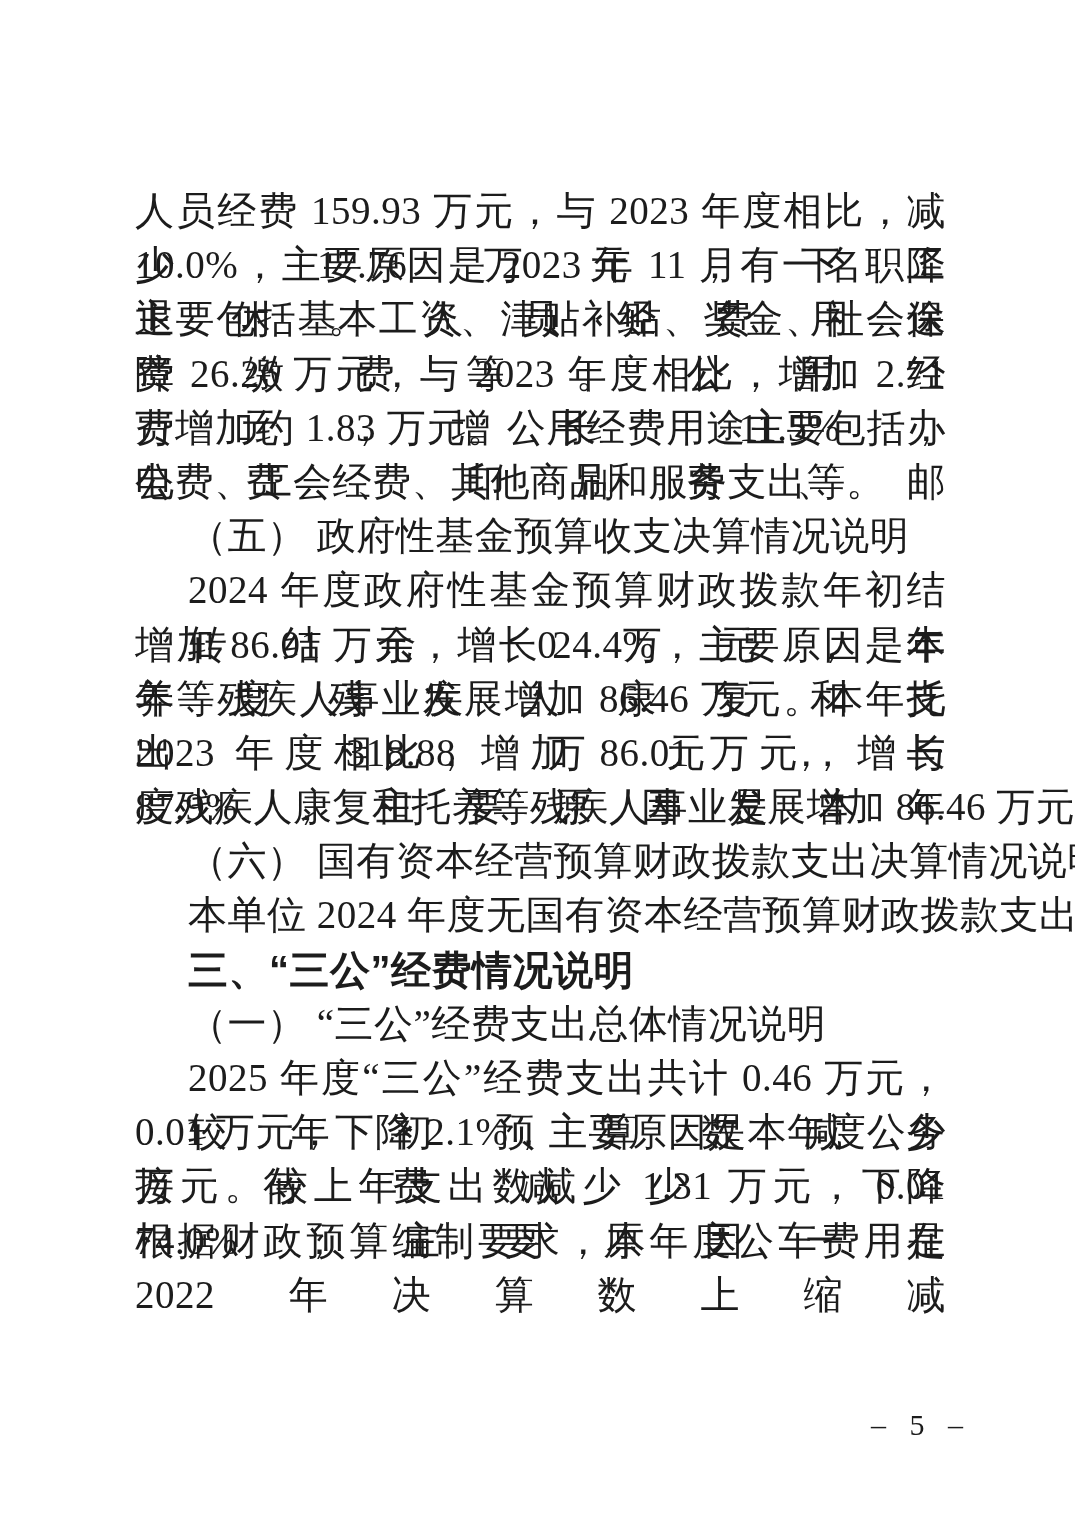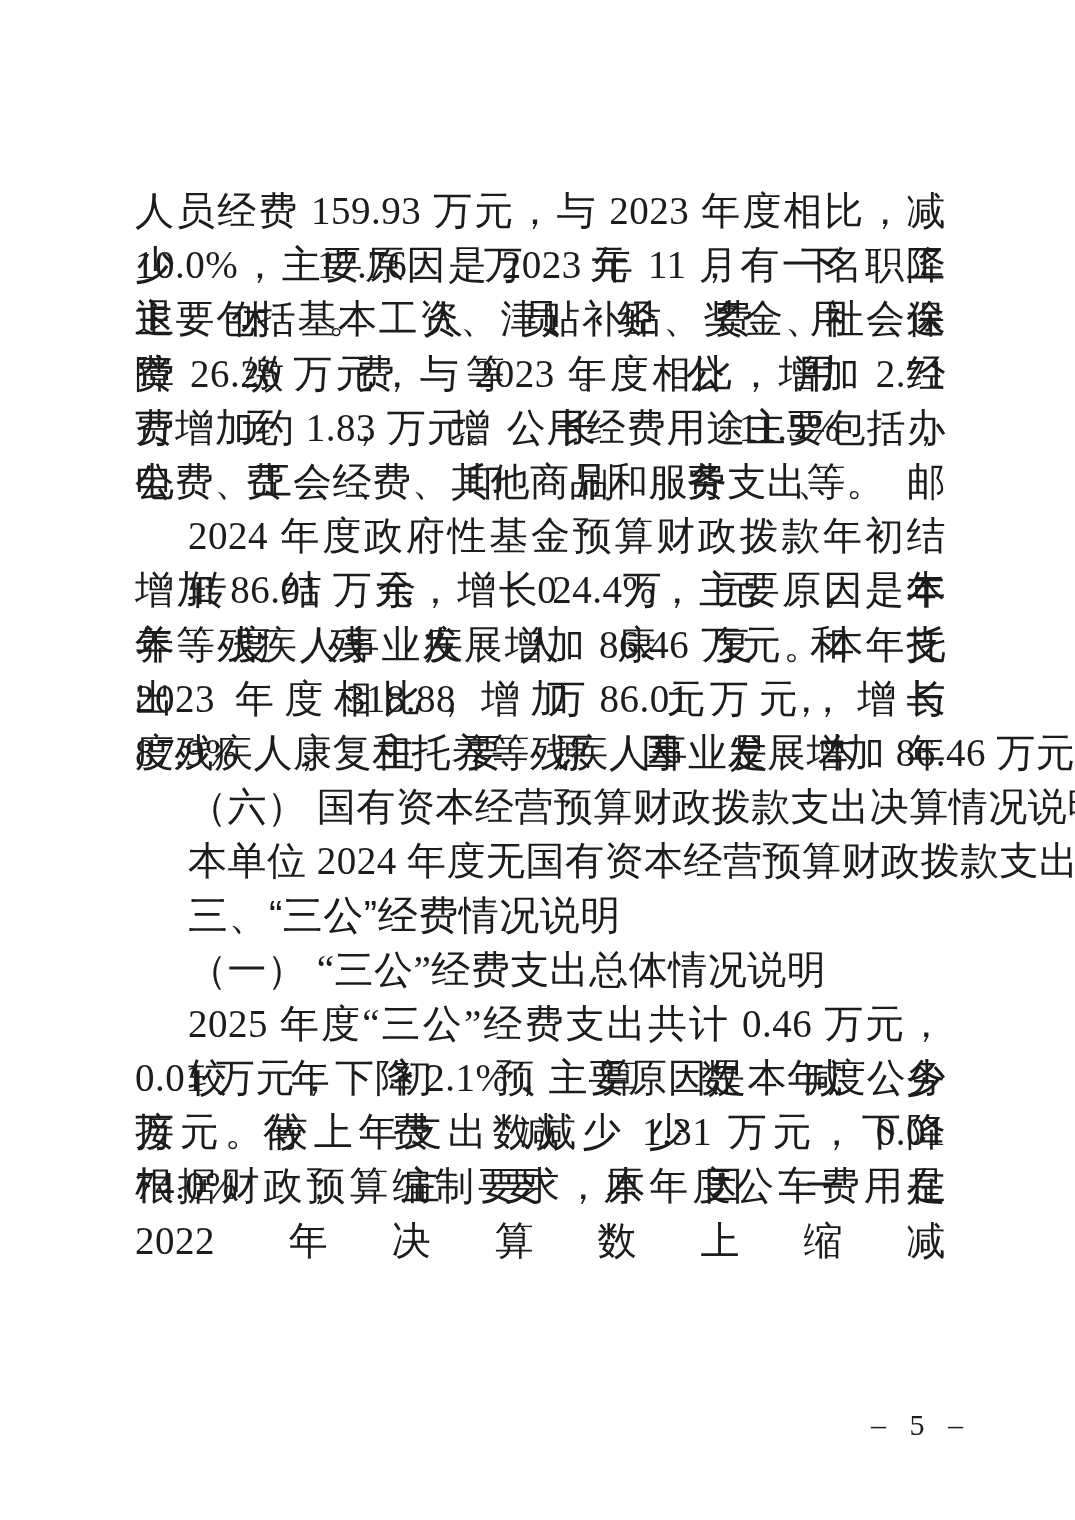--- a/index.html
+++ b/index.html
@@ -38,21 +38,21 @@
   }
   .line.indent {
     padding-left: 53px;
   }
   .line.kai {
     font-family: "Liberation Serif", "DejaVu Serif", serif;
     font-weight: 500;
   }
   .line.hei {
     font-family: "Liberation Sans", "DejaVu Sans", sans-serif;
-    font-weight: 400;
+    font-weight: 700;
     font-size: 40px;
   }
   .footer {
     position: absolute;
     top: 1408px;
     right: 130px;
     font-size: 30px;
     line-height: 34px;
     letter-spacing: 8px;
     font-family: "Liberation Serif", "DejaVu Serif", serif;
@@ -63,20 +63,21 @@
 <body>
 
 <div class="page">
   <div class="content">
       <div class="line body justify">人员经费 159.93 万元，与 2023 年度相比，减少 17.76 万元，下降</div>
       <div class="line body justify">10.0%，主要原因是 2023 年 11 月有一名职工退休。人员经费用途</div>
       <div class="line body justify">主要包括基本工资、津贴补贴、奖金、社会保障缴费等。公用经</div>
       <div class="line body justify">费 26.26 万元，与 2023 年度相比，增加 2.71 万元，增长 11.5%，</div>
       <div class="line body justify">费增加约 1.83 万元。公用经费用途主要包括办公费、印刷费、邮</div>
       <div class="line body">电费、工会经费、其他商品和服务支出等。</div>
+      <div class="line kai indent">（五） 政府性基金预算收支决算情况说明</div>
       <div class="line body indent justify">2024 年度政府性基金预算财政拨款年初结转结余 0 万元，年</div>
       <div class="line body justify">增加 86.01 万元，增长 24.4%，主要原因是本年度残疾人康复和托</div>
       <div class="line body justify">养等残疾人事业发展增加 86.46 万元。本年支出 318.88 万元，与</div>
       <div class="line body justify">2023 年度相比，增加 86.01 万元，增长 87.9%，主要原因是本年</div>
       <div class="line body">度残疾人康复和托养等残疾人事业发展增加 86.46 万元。</div>
       <div class="line kai indent">（六） 国有资本经营预算财政拨款支出决算情况说明</div>
       <div class="line body indent">本单位 2024 年度无国有资本经营预算财政拨款支出。</div>
       <div class="line hei indent">三、“三公”经费情况说明</div>
       <div class="line kai indent">（一） “三公”经费支出总体情况说明</div>
       <div class="line body indent justify">2025 年度“三公”经费支出共计 0.46 万元，较年初预算数减少</div>

